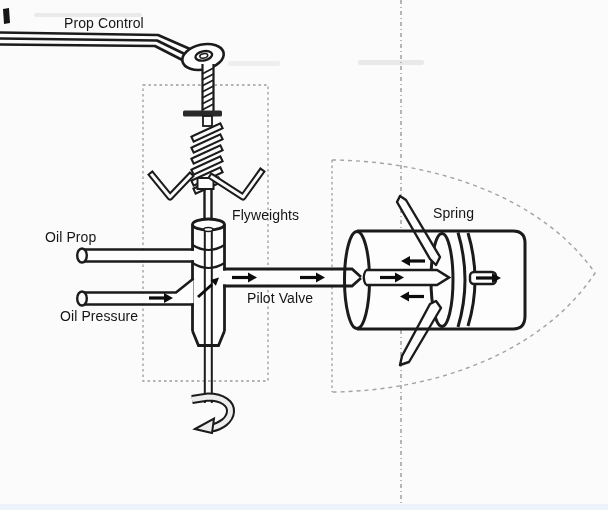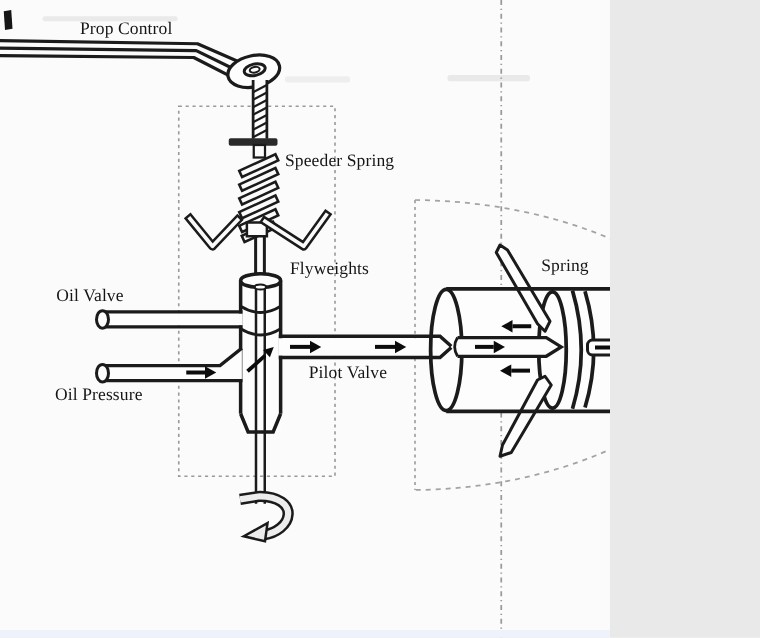--- a/index.html
+++ b/index.html
@@ -1,19 +1,19 @@
 <!DOCTYPE html>
 <html><head>
 <meta charset="utf-8">
 <style>
   html,body{margin:0;padding:0;background:#e9e9e9;}
   .stage{
-    position:relative;width:488px;height:510px;overflow:hidden;
+    position:relative;width:608px;height:510px;overflow:hidden;
     background:#fbfbfb;
-    font-family:Liberation Serif, serif;
+    font-family:Liberation Sans, sans-serif;
   }
   .stage svg{position:absolute;left:0;top:0;}
   .lbl{
     position:absolute;font-size:14px;line-height:15px;color:#151515;
     white-space:nowrap;letter-spacing:0.1px;
   }
   .bottom-strip{
     position:absolute;left:0;bottom:0;width:608px;height:6px;
     background:#eef2fa;
   }
@@ -213,22 +213,21 @@
 
   <g>
     <path d="M192,399.5 L208,397 C223,397 231,404 230.5,411.5 C230,420 221,426.5 211,428" fill="none" stroke="#1b1b1b" stroke-width="9" stroke-linecap="butt"></path>
     <path d="M192,399.5 L208,397 C223,397 231,404 230.5,411.5 C230,420 221,426.5 211,428" fill="none" stroke="#ededed" stroke-width="5" stroke-linecap="butt"></path>
     <polygon points="195,429 214,418.5 212,433" fill="#ededed" stroke="#1b1b1b" stroke-width="2"></polygon>
   </g>
 
 </svg>
 
 <div class="lbl" style="left:64px;top:16px">Prop Control</div>
-<div class="lbl" style="left:228px;top:122px">Speeder Spring</div>
 <div class="lbl" style="left:232px;top:208px">Flyweights</div>
-<div class="lbl" style="left:45px;top:230px">Oil Valve</div>
-<div class="lbl" style="left:44px;top:309px">Oil Pressure</div>
+<div class="lbl" style="left:45px;top:230px">Oil Prop</div>
+<div class="lbl" style="left:60px;top:309px">Oil Pressure</div>
 <div class="lbl" style="left:247px;top:291px">Pilot Valve</div>
 <div class="lbl" style="left:433px;top:206px">Spring</div>
 
 <div class="bottom-strip"></div>
 
 </div>
 
 </body></html>

